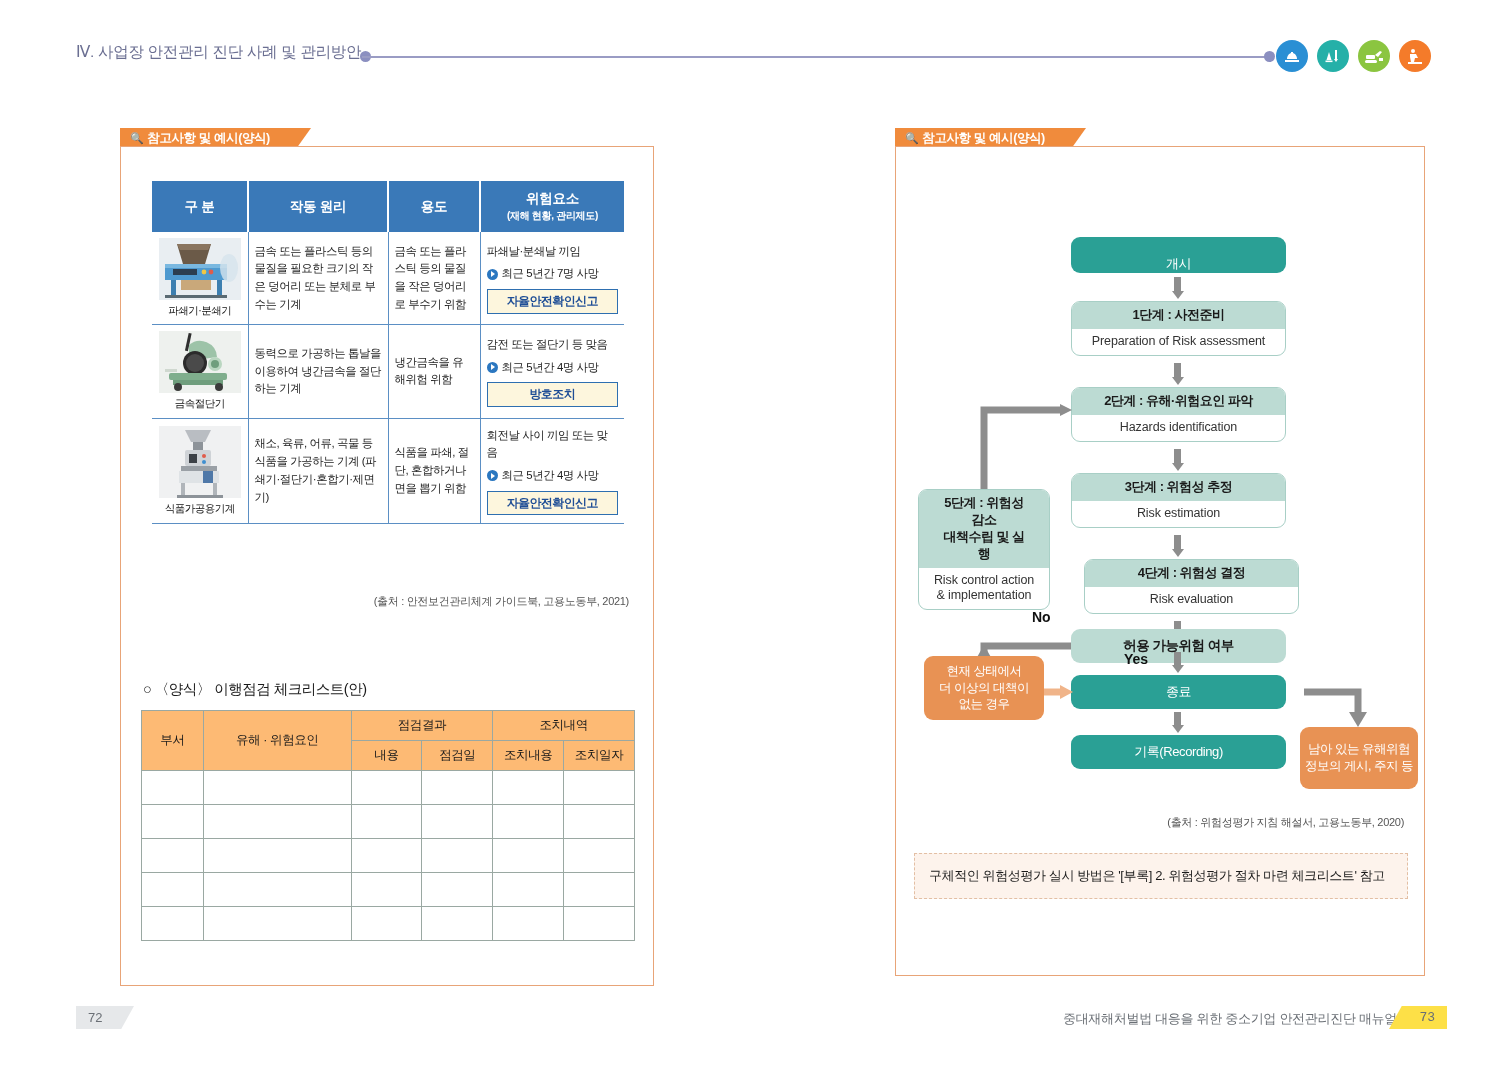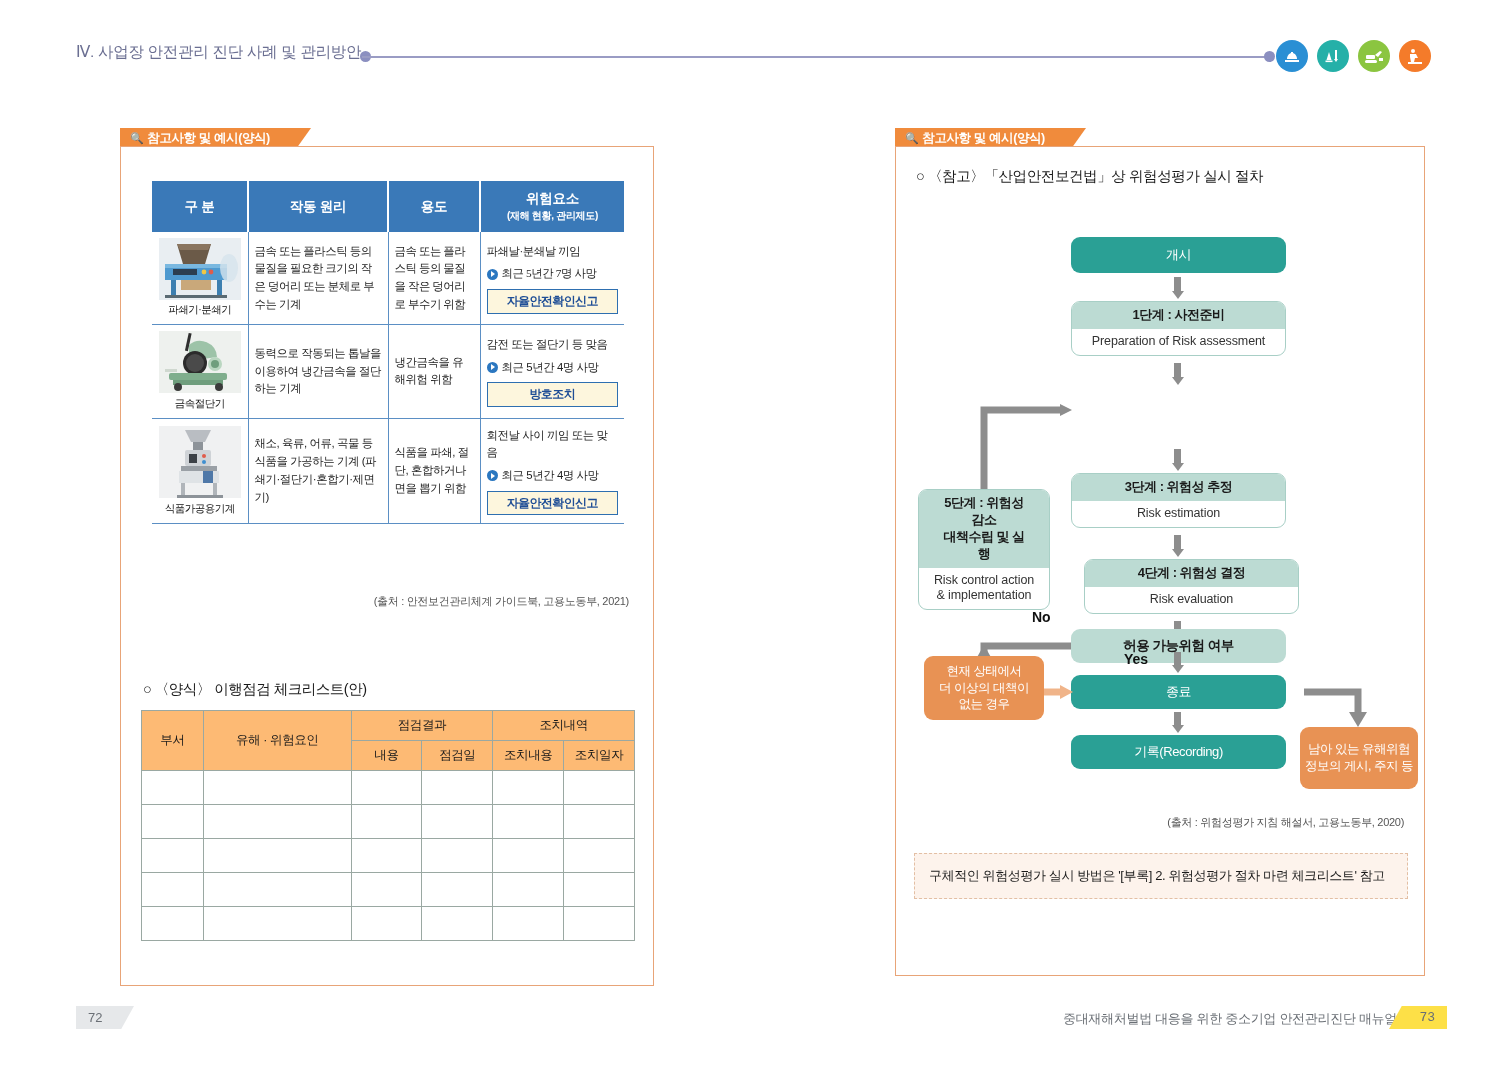--- a/index.html
+++ b/index.html
@@ -89,21 +89,21 @@
   .mtable th .sub {
     display: block; font-size: 10px; font-weight: bold; margin-top: 1px;
   }
   .mtable td {
     border-bottom: 1px solid #5b8fc4;
     border-right: 1px solid #5b8fc4;
     font-size: 11.4px; color: #222; vertical-align: middle;
     padding: 8px 6px; line-height: 1.55; letter-spacing: -0.4px;
   }
   .mtable td:last-child { border-right: none; }
-  .mtable tr:first-child td { border-top: none; font-family: Liberation Serif, serif; }
+  .mtable tr:first-child td { border-top: none; }
   .col-img   { width: 96px; text-align: center; padding: 6px 2px 6px 2px !important; }
   .col-prin  { width: 140px; }
   .col-use   { width: 92px; }
   .col-risk  { width: 144px; }
   .machine-name {
     display: block; font-size: 10.5px; color: #111; margin-top: 2px;
     letter-spacing: -0.5px; font-weight: normal;
   }
   .mimg { display: block; margin: 0 auto; }
   .risk-line { margin-bottom: 5px; }
@@ -339,21 +339,21 @@
               <circle cx="56" cy="33" r="7" fill="#b9d6c0"></circle>
               <circle cx="56" cy="33" r="4" fill="#6f9e7d"></circle>
               <rect x="10" y="42" width="58" height="7" rx="2" fill="#7fae8d"></rect>
               <rect x="14" y="49" width="50" height="5" fill="#6f9e7d"></rect>
               <circle cx="19" cy="56" r="4" fill="#3a3a3a"></circle>
               <circle cx="60" cy="56" r="4" fill="#3a3a3a"></circle>
               <rect x="6" y="38" width="12" height="3" fill="#cfd8cf"></rect>
             </svg>
             <span class="machine-name">금속절단기</span>
           </td>
-          <td class="col-prin">동력으로 작동되는 톱날을 이용하여 냉간금속을 절단하는 기계</td>
+          <td class="col-prin">동력으로 가공하는 톱날을 이용하여 냉간금속을 절단하는 기계</td>
           <td class="col-use">냉간금속을  유해위험 위함</td>
           <td class="col-risk">
             <div class="risk-line">감전 또는 절단기 등 맞음</div>
             <div class="risk-bullet">
               <span class="bullet-play"></span>
               <span>최근 5년간 4명 사망</span>
             </div>
             <span class="badge">방호조치</span>
           </td>
         </tr>
@@ -455,41 +455,44 @@
     </table>
   </div>
 
   <div class="panel-tab tab-right">
     <span class="tab-icon">🔍</span>
     <span>참고사항 및 예시(양식)</span>
   </div>
   <div class="tab-edge edge-right"></div>
 
   <div class="panel panel-right">
-    <div class="rp-head">○ 〈참고〉「산업안전보건법」상 위험성평가 실시 절차</div>
 
     <div class="flow">
 
-      <div class="node node-solid" style="left:175px; top:90px; width:215px; height:36px;">
+      <div class="node node-solid" style="left:175px; top:90px; width:215px; height:36px;align-items:flex-end;">
         <span>개시</span>
       </div>
       <div class="arrow-d" style="left:275px; top:130px; height:22px;">
         <div class="stem" style="height:14px;"></div>
           <div class="head"></div>
       </div>
 
       <div class="node node-split" style="left:175px; top:154px; width:215px;">
         <div class="kr">1단계 : 사전준비</div>
         <div class="en">Preparation of Risk assessment</div>
       </div>
       <div class="arrow-d" style="left:275px; top:216px; height:22px;">
         <div class="stem" style="height:14px;"></div>
           <div class="head"></div>
       </div>
 
+      <div class="node node-split" style="left:175px; top:240px; width:215px;">
+        <div class="kr">2단계 : 유해·위험요인 파악</div>
+        <div class="en">Hazards identification</div>
+      </div>
       <div class="arrow-d" style="left:275px; top:302px; height:22px;">
         <div class="stem" style="height:14px;"></div>
           <div class="head"></div>
       </div>
 
       <div class="node node-split" style="left:175px; top:326px; width:215px;">
         <div class="kr">3단계 : 위험성 추정</div>
         <div class="en">Risk estimation</div>
       </div>
       <div class="arrow-d" style="left:275px; top:388px; height:22px;">

